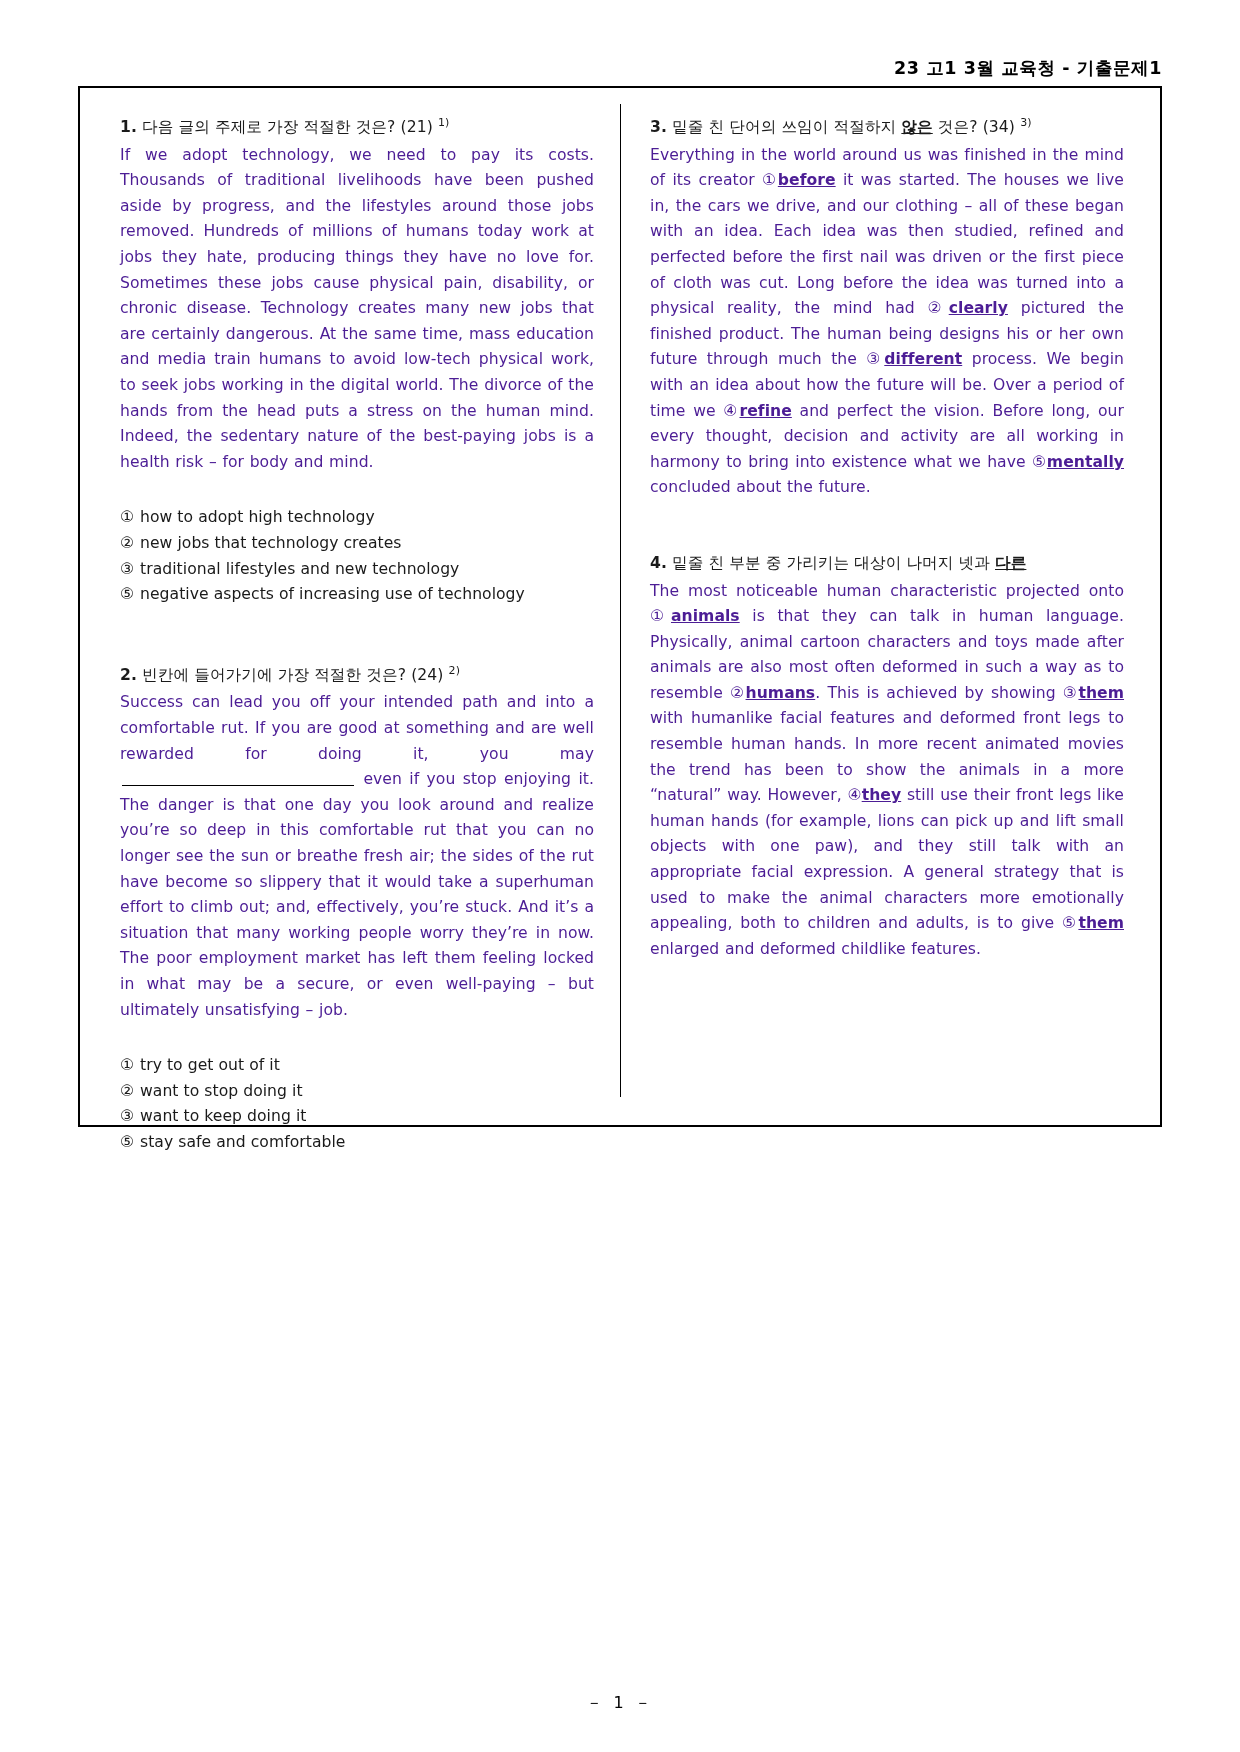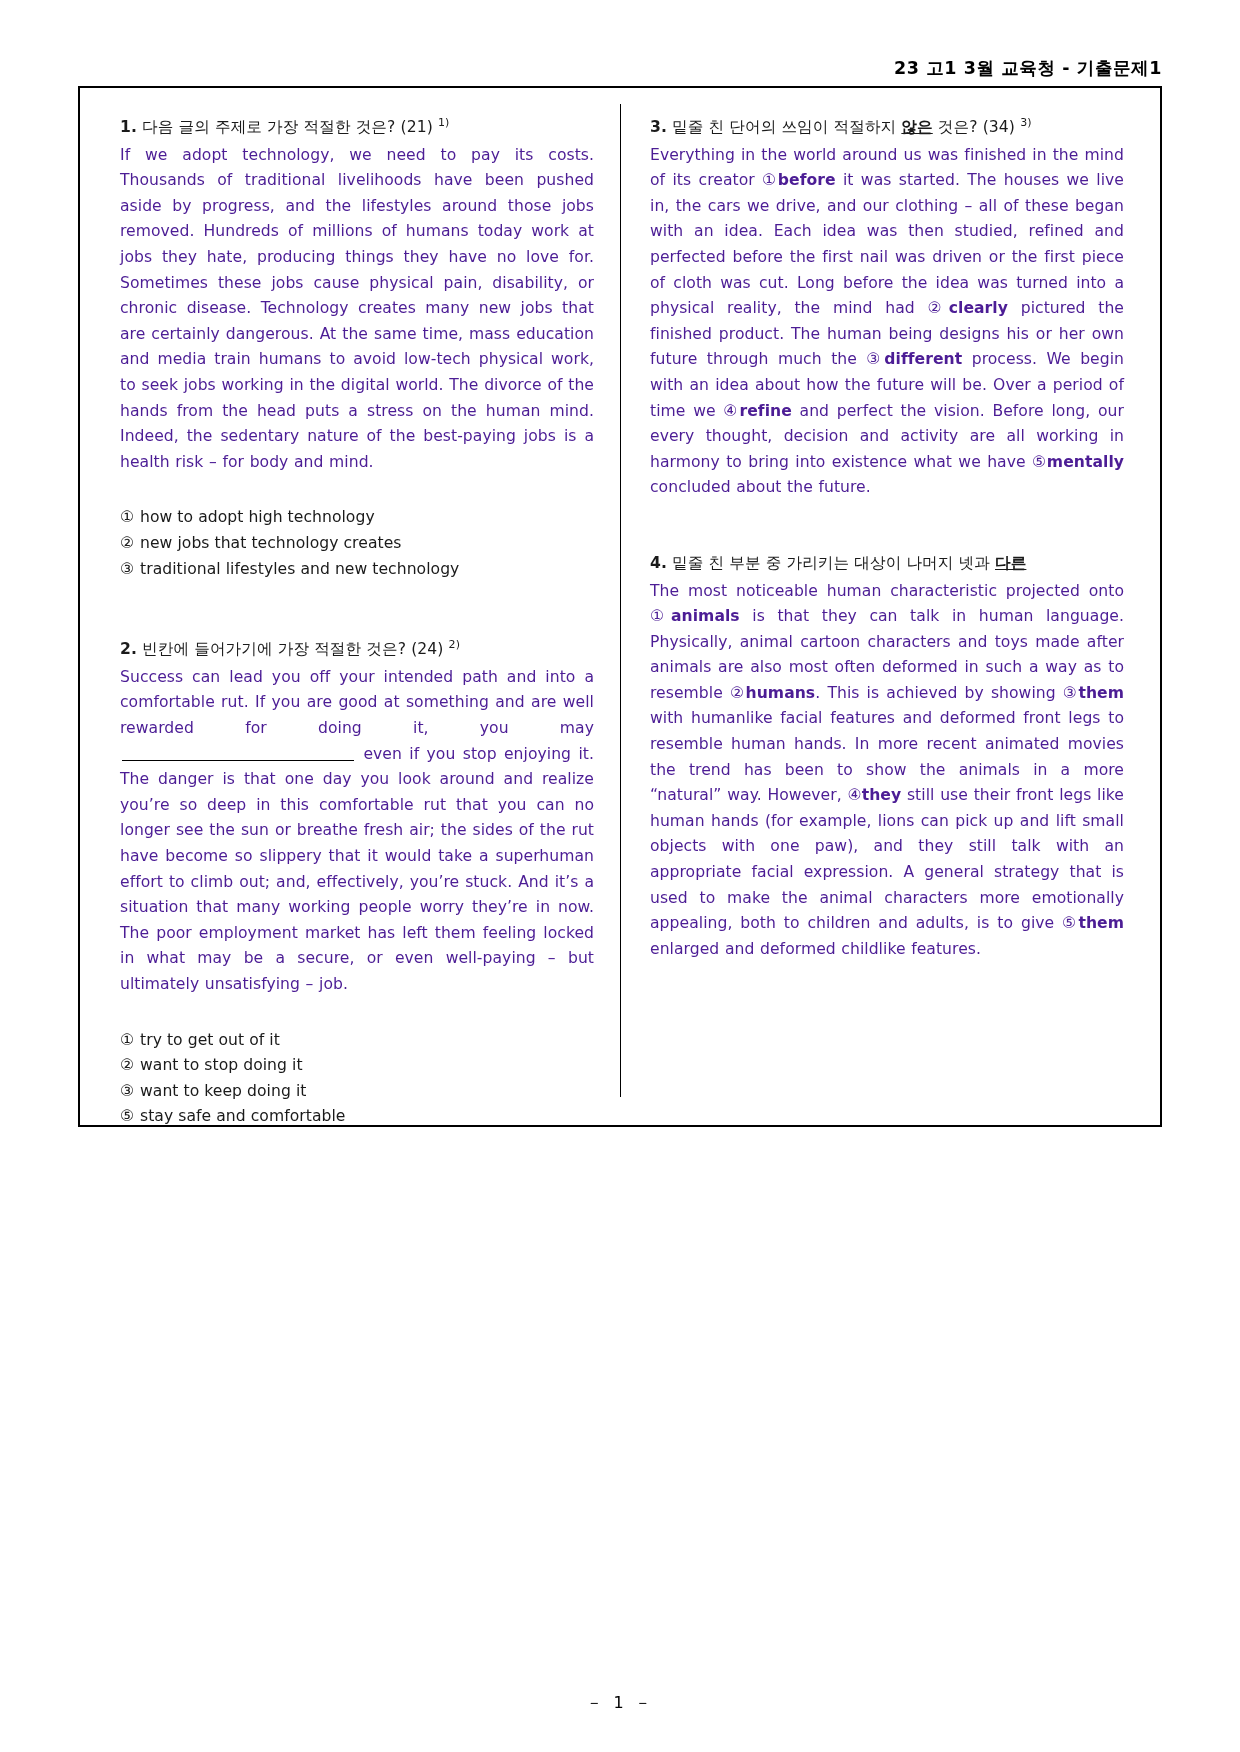--- a/index.html
+++ b/index.html
@@ -86,20 +86,21 @@
     font-size: 15.6px;
     line-height: 25.6px;
     text-align: justify;
     text-justify: inter-word;
     color: #4c1d95;
     letter-spacing: 0.05px;
     word-spacing: 0.6px;
   }
   .passage b.uw {
     font-weight: bold;
+    text-decoration: underline;
   }
   .blank-line {
     display: inline-block;
     width: 232px;
     border-bottom: 1.6px solid #000;
     height: 16px;
     vertical-align: -2px;
     margin: 0 2px;
   }
 
@@ -152,20 +153,23 @@
           <div class="choices">
             <div class="choice">
               <span class="cnum">①</span><span>how to adopt high technology</span>
             </div>
             <div class="choice">
               <span class="cnum">②</span><span>new jobs that technology creates</span>
             </div>
             <div class="choice">
               <span class="cnum">③</span><span>traditional lifestyles and new technology</span>
             </div>
+            <div class="choice">
+              <span class="cnum">⑤</span><span>negative aspects of increasing use of technology</span>
+            </div>
           </div>
         </div>
 
         <div class="gap-lg"></div>
 
         <div class="q-block">
           <div class="q-title">
             <span class="qnum">2.</span>
             <span>빈칸에 들어가기에 가장 적절한 것은?</span>
             <span class="ref">(24)</span>

